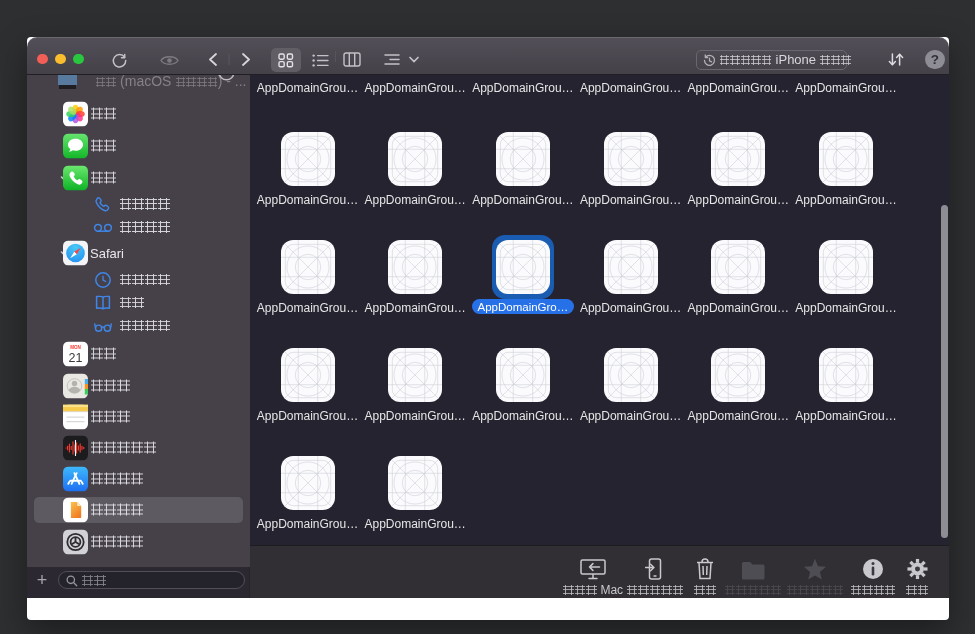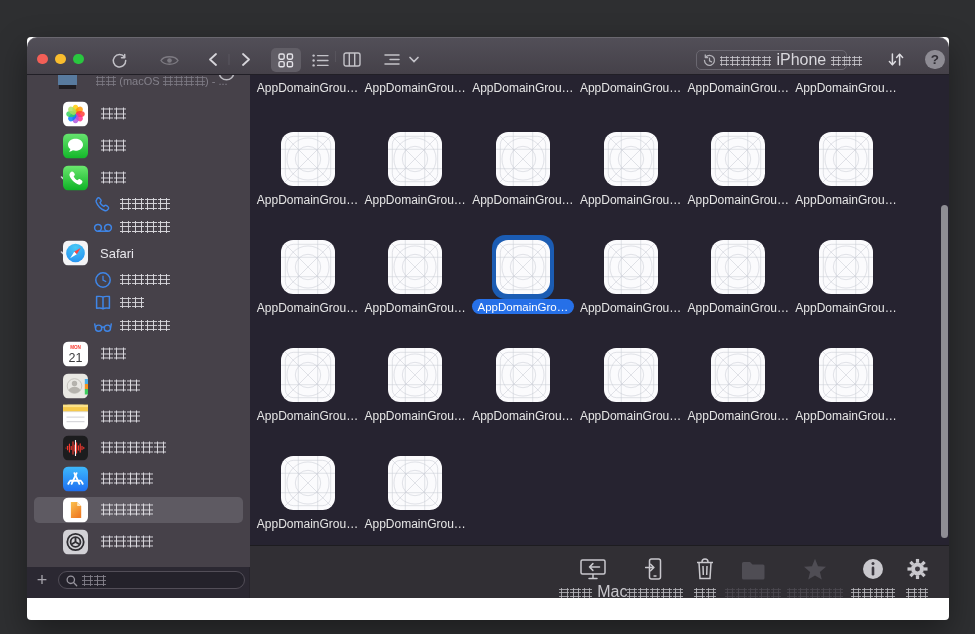--- a/index.html
+++ b/index.html
@@ -17,21 +17,21 @@
 
 #ct{position:absolute;left:223px;top:38px;width:699px;height:470px;background:#262330;overflow:hidden}
 
 #bt{position:absolute;left:223px;top:508px;width:699px;height:53px;background:#312f34;border-top:1px solid #1d1c20}
 
 #stat{position:absolute;left:0;top:561px;width:922px;height:22px;background:#2b292d;
   border-top:1px solid #1b191f;border-radius:0 0 10px 10px}
 .lbl{color:#e5e5e5;font-size:12px;white-space:nowrap}
 
 .srow{position:absolute;left:0;width:222px;height:28px;color:#e8e7ec;font-size:13px}
-.srow .txt{position:absolute;left:73px;top:50%;transform:translateY(-50%);white-space:nowrap}
+.srow .txt{position:absolute;left:63px;top:50%;transform:translateY(-50%);white-space:nowrap}
 .srow .ic{position:absolute;left:36px;top:50%;transform:translateY(-50%);width:25px;height:25px}
 .crow{position:absolute;left:0;width:222px;height:23px;color:#e6e5ea;font-size:12.5px}
 .crow .txt{position:absolute;left:92px;top:50%;transform:translateY(-50%);white-space:nowrap}
 .crow .ic{position:absolute;left:66px;top:50%;transform:translateY(-50%);width:20px;height:20px}
 .chev{position:absolute;left:33px;width:10px;height:10px}
 
 .cj{display:inline-block;vertical-align:-8%;opacity:.92;
  background-image:linear-gradient(currentColor,currentColor),linear-gradient(currentColor,currentColor),
   linear-gradient(currentColor,currentColor),linear-gradient(currentColor,currentColor),
   linear-gradient(currentColor,currentColor);
@@ -41,21 +41,21 @@
 .c13{width:12.2px;height:12.2px;margin:0 .6px;vertical-align:-1.2px}
 .c12{width:11.6px;height:11.6px;margin:0 .6px;vertical-align:-1.2px}
 .c11{width:10.4px;height:10.4px;margin:0 .5px;vertical-align:-1px}
 .c10{width:9.6px;height:9.6px;margin:0 .5px;vertical-align:-1px}
 
 .cell{position:absolute;width:106px;text-align:center}
 .cell svg.app{display:block;margin:0 auto}
 .cell .lbl{display:block;margin-top:7px;overflow:hidden;max-width:104px;
   margin-left:auto;margin-right:auto}
 
-.bti{position:absolute;top:8px;width:90px;text-align:center;color:#c9c8cd;font-size:16px}
+.bti{position:absolute;top:8px;width:90px;text-align:center;color:#c9c8cd;font-size:12px}
 .bti .bic{height:26px;display:flex;align-items:flex-end;justify-content:center}
 .bti.dis{color:#4f4d54}
 .bti .blab{display:block;margin-top:3px;white-space:nowrap}
 </style></head><body>
 <svg width="0" height="0" style="position:absolute">
     <defs>
 <clipPath id="rr">
         <rect x="0" y="0" width="100" height="100" rx="22.5"></rect>
       </clipPath>
 <g id="appgrid">
@@ -125,38 +125,38 @@
           <line x1="1" y1="11" x2="15" y2="11"></line>
 <path d="M26 4.5 L30 8.5 L34 4.5" fill="none" stroke-width="1.7"></path>
         </g>
       </svg>
 <div style="position:absolute;left:669px;top:12.5px;width:151px;height:20px;border:1px solid #6a6770;border-radius:5px"></div>
 <svg style="position:absolute;left:676px;top:16.5px" width="13" height="13" viewBox="0 0 13 13">
 <path d="M2.6 3.2 A5 5 0 1 1 1.5 6.5" fill="none" stroke="#b4b3b9" stroke-width="1.3" stroke-linecap="round"></path>
 <path d="M2.3 0.6 L2.3 3.6 L5.2 3.6" fill="none" stroke="#b4b3b9" stroke-width="1.3" stroke-linejoin="round"></path>
 <path d="M6.5 4.2 L6.5 6.8 L8.6 7.9" fill="none" stroke="#b4b3b9" stroke-width="1.2" stroke-linecap="round"></path>
       </svg>
-<div style="position:absolute;left:692px;top:12.5px;height:20px;line-height:20px;color:#d8d7dc;font-size:16px;white-space:nowrap"><i class="cj c10"></i><i class="cj c10"></i><i class="cj c10"></i><i class="cj c10"></i><i class="cj c10"></i> iPhone <i class="cj c10"></i><i class="cj c10"></i><i class="cj c10"></i></div>
+<div style="position:absolute;left:692px;top:12.5px;height:20px;line-height:20px;color:#d8d7dc;font-size:13px;white-space:nowrap"><i class="cj c10"></i><i class="cj c10"></i><i class="cj c10"></i><i class="cj c10"></i><i class="cj c10"></i> iPhone <i class="cj c10"></i><i class="cj c10"></i><i class="cj c10"></i></div>
 <svg style="position:absolute;left:859px;top:16px" width="20" height="13" viewBox="0 0 20 13">
 <g stroke="#dddce1" stroke-width="1.5" stroke-linecap="round" stroke-linejoin="round" fill="none">
 <line x1="6.4" y1="1" x2="6.4" y2="11.4"></line>
           <path d="M3.4 8.6 L6.4 11.7 L9.4 8.6"></path>
 <line x1="13.6" y1="12" x2="13.6" y2="1.6"></line>
           <path d="M10.6 4.4 L13.6 1.3 L16.6 4.4"></path>
         </g>
       </svg>
 <div style="position:absolute;left:898px;top:12.5px;width:19.5px;height:19.5px;border-radius:50%;background:#8e8c94;
  color:#312f36;font-size:13.5px;font-weight:bold;text-align:center;line-height:20px">?</div>
 </div>
 <div id="sb">
 <div style="position:absolute;left:31px;top:0px;width:19px;height:14px;opacity:.8">
 <div style="position:absolute;left:0;top:0;width:19px;height:10px;background:#5d89b4"></div>
 <div style="position:absolute;left:1px;top:10px;width:17px;height:4px;background:#17161a"></div>
       </div>
-<div style="position:absolute;left:68px;top:-1px;height:16px;line-height:14px;color:#8a8791;font-size:11px;opacity:.9;white-space:nowrap"><i class="cj c10"></i><i class="cj c10"></i> (macOS <i class="cj c10"></i><i class="cj c10"></i><i class="cj c10"></i><i class="cj c10"></i>) - ...</div>
+<div style="position:absolute;left:68px;top:-1px;height:16px;line-height:14px;color:#8a8791;font-size:14px;opacity:.9;white-space:nowrap"><i class="cj c10"></i><i class="cj c10"></i> (macOS <i class="cj c10"></i><i class="cj c10"></i><i class="cj c10"></i><i class="cj c10"></i>) - ...</div>
 <svg style="position:absolute;left:191px;top:-11px" width="17" height="17" viewBox="0 0 17 17">
 <circle cx="8.5" cy="8.5" r="7.3" fill="none" stroke="#bcbbc1" stroke-width="1.5"></circle>
       </svg>
 <svg class="chev" style="top:99px" width="10" height="9" viewBox="0 0 10 9">
 <path d="M1.5 2.5 L5 6 L8.5 2.5" fill="none" stroke="#cfced4" stroke-width="1.6" stroke-linecap="round" stroke-linejoin="round"></path>
       </svg>
 <svg class="chev" style="top:174px" width="10" height="9" viewBox="0 0 10 9">
 <path d="M1.5 2.5 L5 6 L8.5 2.5" fill="none" stroke="#cfced4" stroke-width="1.6" stroke-linecap="round" stroke-linejoin="round"></path>
       </svg>
 <div class="srow" style="top:25.0px">

